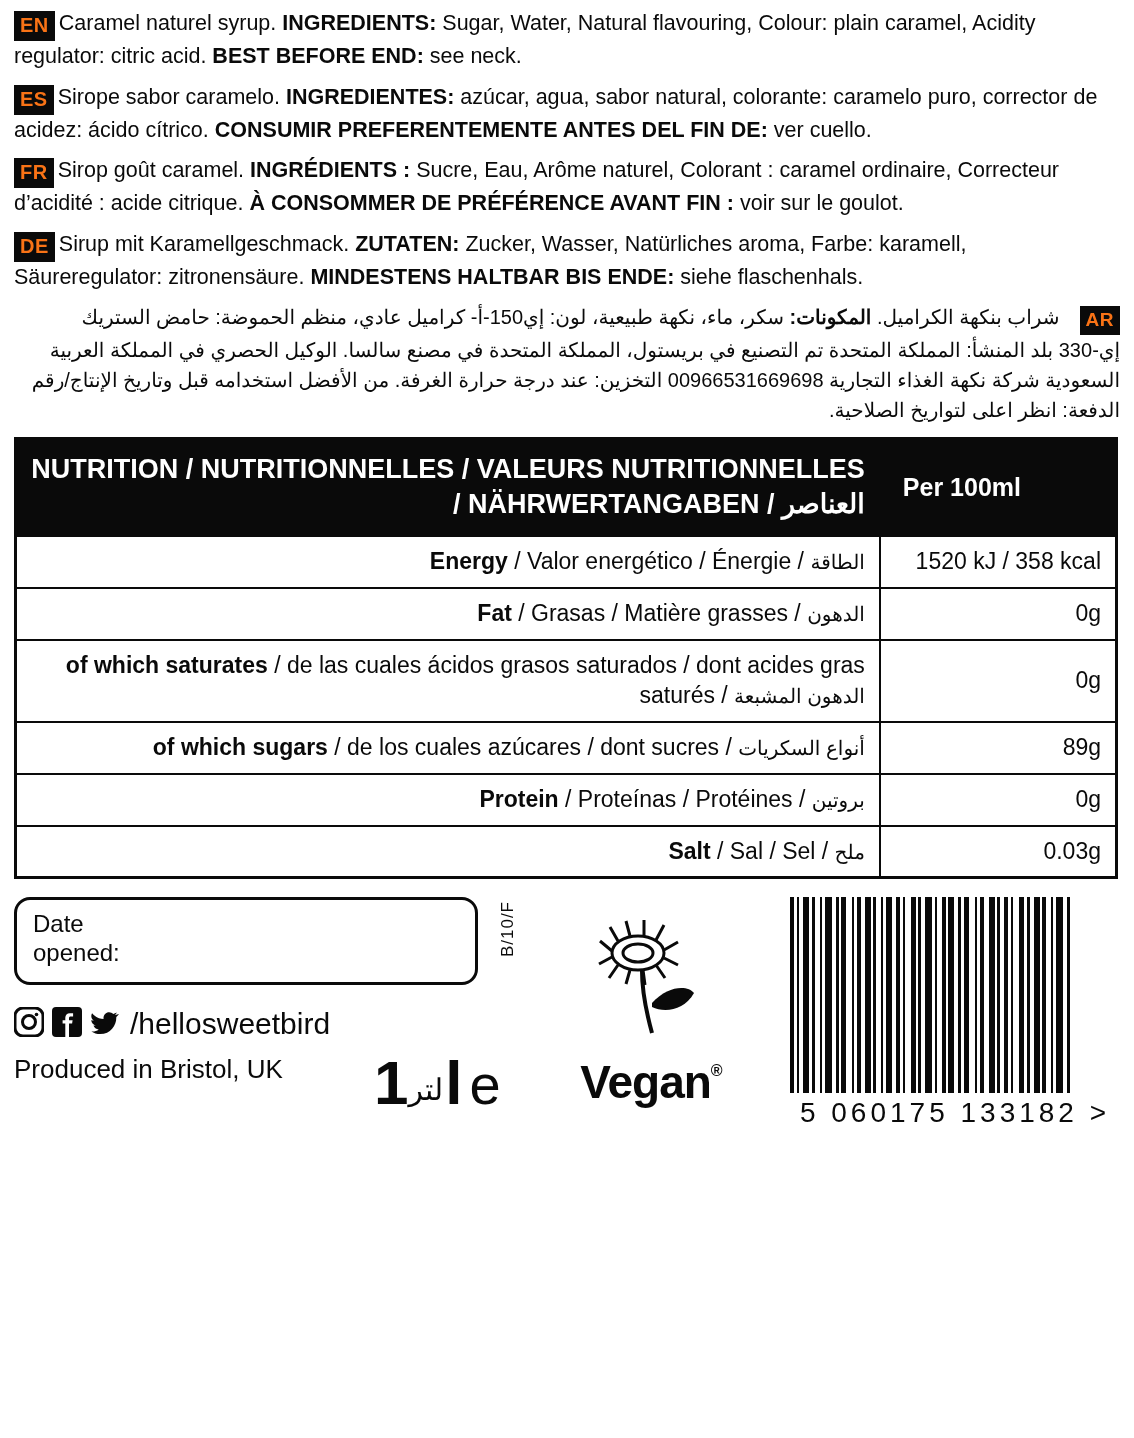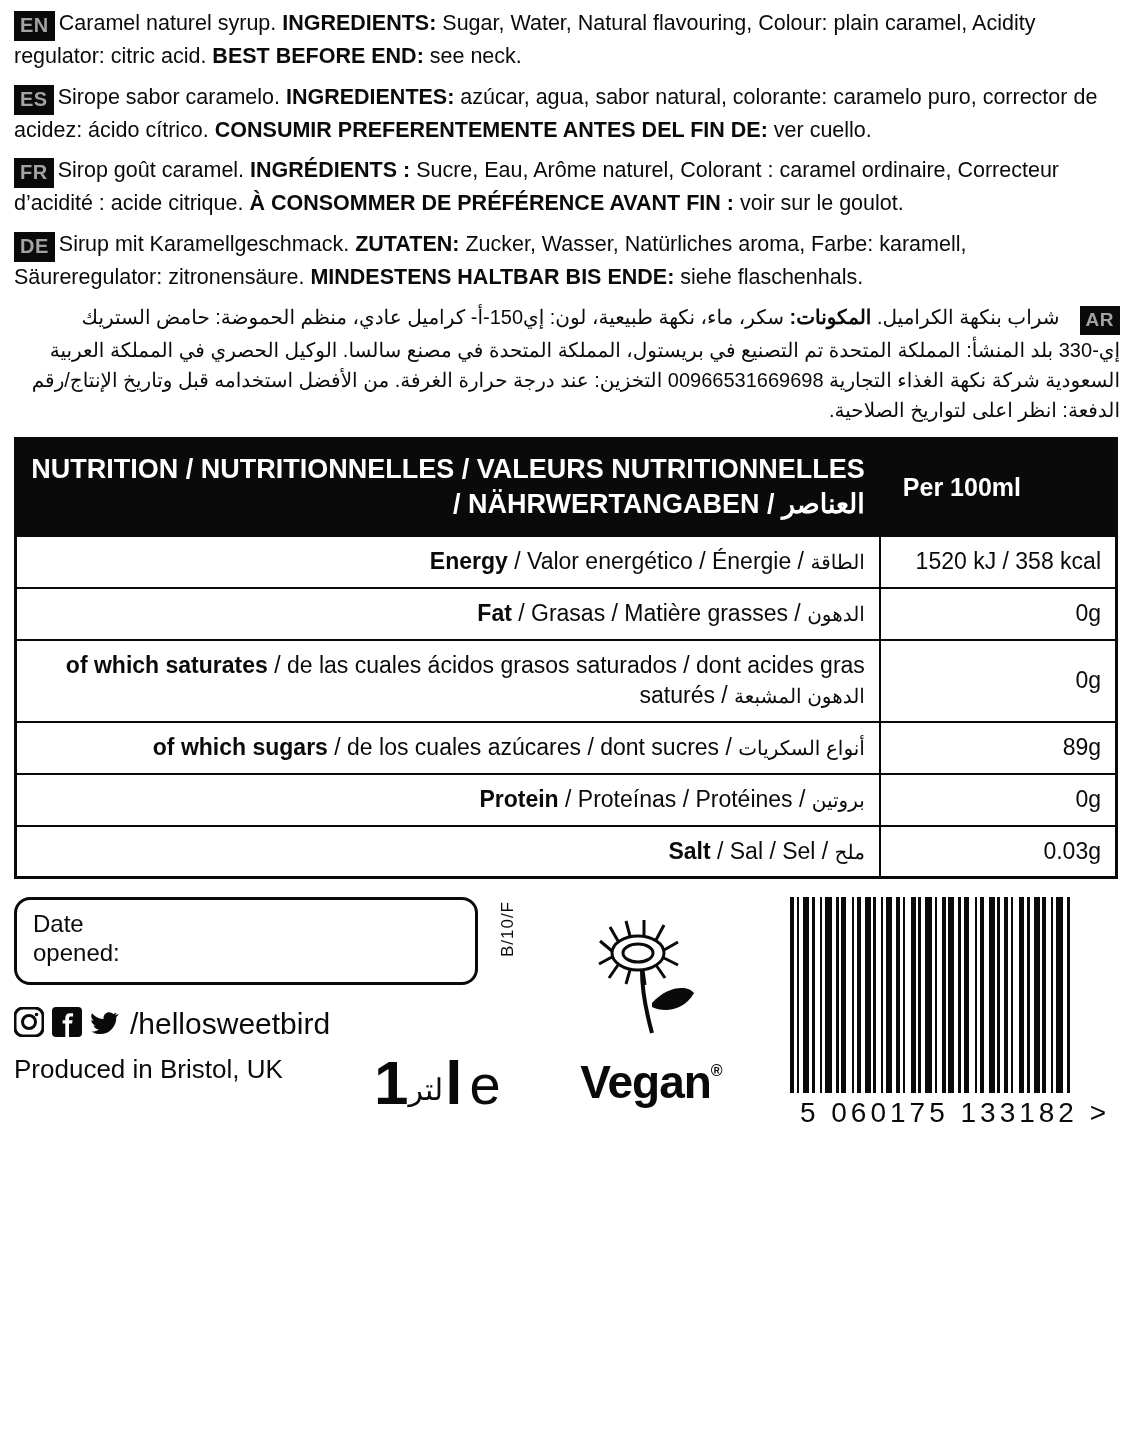--- a/index.html
+++ b/index.html
@@ -22,21 +22,21 @@
   
   .lang-block {
     font-size: 21.5px;
     line-height: 1.42;
     margin-bottom: 10px;
     text-align: left;
   }
   .lang-tag {
     display: inline-block;
     background: #0a0a0a;
-    color: #a3a3a3;
+    color: #f97316;
     font-weight: bold;
     font-size: 20px;
     line-height: 1;
     padding: 4px 6px 6px 6px;
     margin-right: 4px;
     vertical-align: -2px;
     letter-spacing: 0.5px;
   }
   .b { font-weight: bold; }
 

